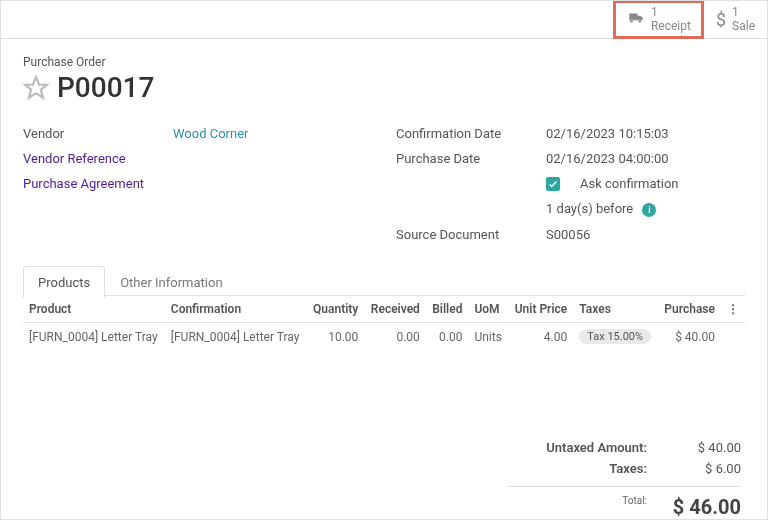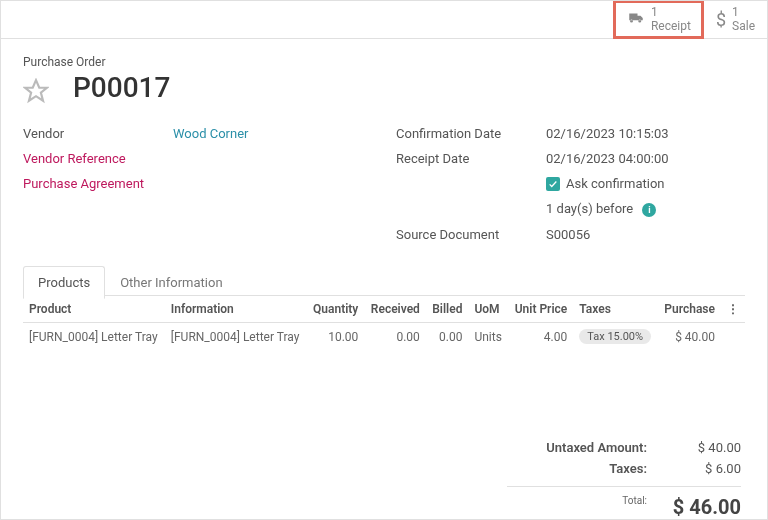--- a/index.html
+++ b/index.html
@@ -56,37 +56,37 @@
     outline: 3px solid var(--accent);
     outline-offset: -2px;
     z-index: 2;
   }
 
   
   .body {
     padding: 16px 22px 0 22px;
   }
   .small-label { font-size: 12px; color: #555; }
-  .title-row { display:flex; align-items:flex-end; gap:24px; margin-top:2px; }
+  .title-row { display:flex; align-items:center; gap:8px; margin-top:2px; }
   .star { width:26px; height:26px; cursor:pointer; }
   .star svg { width:26px; height:26px; stroke:#bbb; fill:none; stroke-width:2; }
   h1.po-number { font-size:28px; font-weight:500; margin:0; color:#333; }
 
   .details {
     display:flex;
     margin-top: 22px;
     gap: 24px;
   }
   .col { flex:1; }
   .field-row { display:flex; margin-bottom:10px; font-size:13px; }
-  .field-row .label { width:150px; color:#be185d; }
+  .field-row .label { width:150px; color:#4c1d95; }
   .field-row .label.dark { color:#555; }
   .field-row .value { flex:1; color:#555; }
   .field-row .value.link { color: var(--link); cursor:pointer; }
-  .ask-row { display:flex; align-items:center; gap:6px;text-align:center; }
+  .ask-row { display:flex; align-items:center; gap:20px;text-align:center; }
   .chk {
     width:14px; height:14px; background:var(--checkbox); border-radius:2px;
     display:inline-flex; align-items:center; justify-content:center;
   }
   .chk svg { width:10px; height:10px; stroke:#fff; stroke-width:3; fill:none; }
   .info-icon {
     width:14px; height:14px; border-radius:50%; background:var(--checkbox);
     color:#fff; font-size:9px; display:inline-flex; align-items:center; justify-content:center;
     font-weight:700; margin-left:6px;
   }
@@ -213,21 +213,21 @@
           <div class="value"></div>
         </div>
       </div>
 
       <div class="col">
         <div class="field-row">
           <div class="label dark">Confirmation Date</div>
           <div class="value">02/16/2023 10:15:03</div>
         </div>
         <div class="field-row">
-          <div class="label dark">Receipt Date</div>
+          <div class="label dark">Purchase Date</div>
           <div class="value">02/16/2023 04:00:00</div>
         </div>
         <div class="field-row">
           <div class="label"></div>
           <div class="value ask-row">
             <span class="chk">
               <svg viewBox="0 0 24 24">
                   <polyline points="4,13 9,18 20,6"></polyline>
                 </svg>
             </span>
@@ -251,21 +251,21 @@
 
     <div class="tabs">
       <div class="tab active">Products</div>
       <div class="tab">Other Information</div>
     </div>
 
     <table class="prod">
       <thead>
         <tr>
           <th>Product</th>
-          <th>Information</th>
+          <th>Confirmation</th>
           <th class="right">Quantity</th>
           <th class="right">Received</th>
           <th class="right">Billed</th>
           <th>UoM</th>
           <th class="right">Unit Price</th>
           <th>Taxes</th>
           <th class="right">Purchase</th>
           <th class="kebab">⋮</th>
         </tr>
       </thead>

